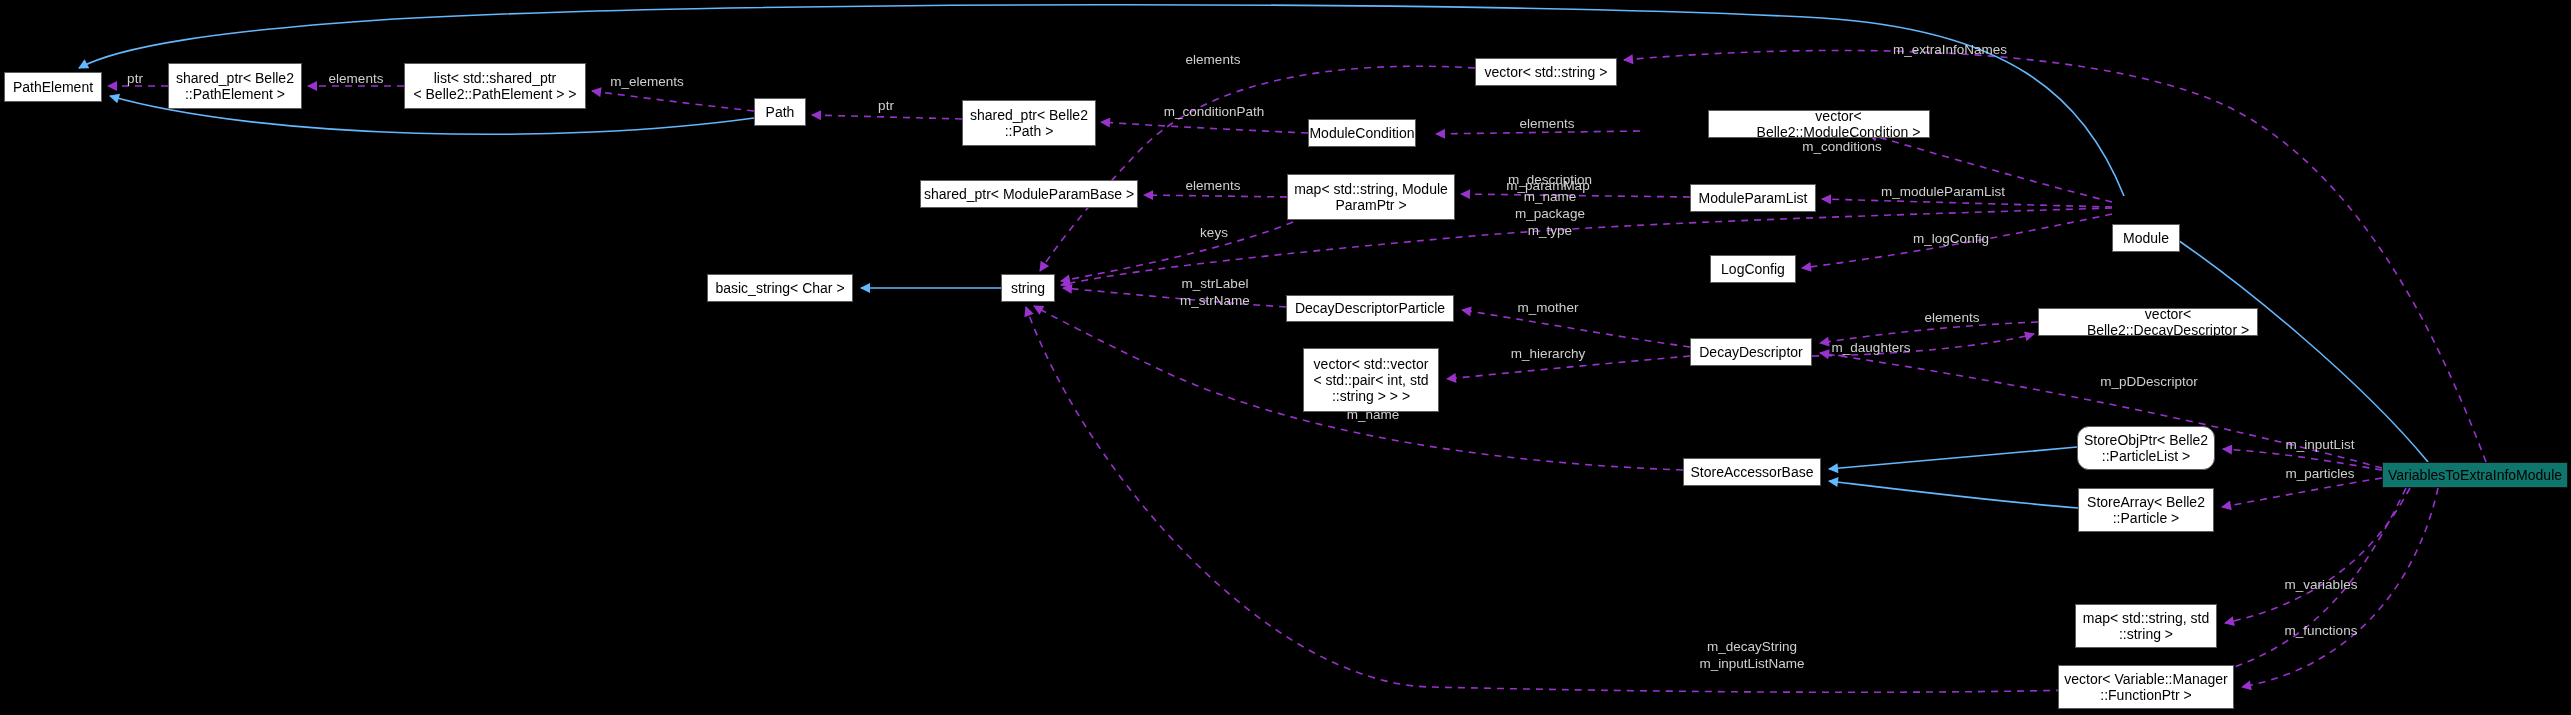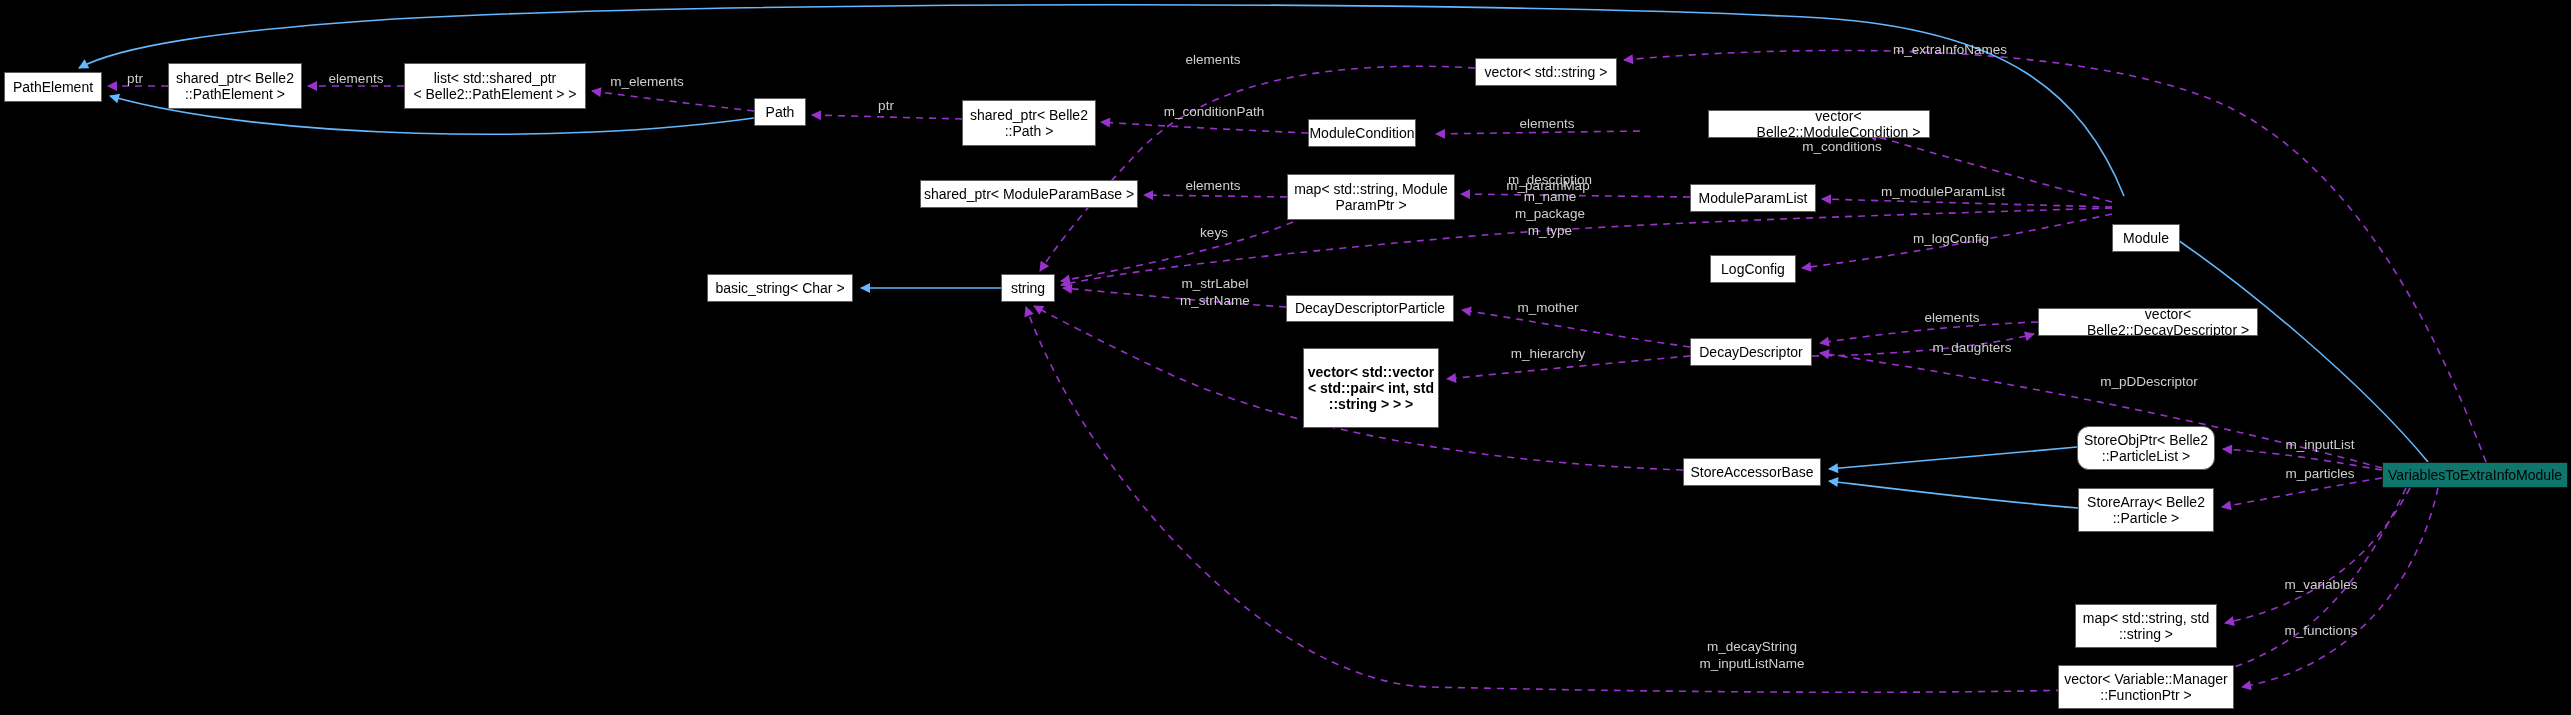--- a/index.html
+++ b/index.html
@@ -119,21 +119,21 @@
       <div class="edge-label" style="left: 1951px; top: 239px;">m_logConfig</div>
       <div class="edge-label" style="left: 1842px; top: 147px;">m_conditions</div>
       <div class="edge-label" style="left: 1943px; top: 192px;">m_moduleParamList</div>
       <div class="edge-label" style="left: 1213px; top: 60px;">elements</div>
       <div class="edge-label" style="left: 1950px; top: 50px;">m_extraInfoNames</div>
       <div class="edge-label" style="left: 1215px; top: 293px;">m_strLabel
 m_strName</div>
       <div class="edge-label" style="left: 1548px; top: 308px;">m_mother</div>
       <div class="edge-label" style="left: 1548px; top: 354px;">m_hierarchy</div>
       <div class="edge-label" style="left: 1952px; top: 318px;">elements</div>
-      <div class="edge-label" style="left: 1972px; top: 348px;">m_daughters</div>
+      <div class="edge-label" style="left: 1871px; top: 348px;">m_daughters</div>
       <div class="edge-label" style="left: 2149px; top: 382px;">m_pDDescriptor</div>
       <div class="edge-label" style="left: 1373px; top: 415px;">m_name</div>
       <div class="edge-label" style="left: 2320px; top: 445px;">m_inputList</div>
       <div class="edge-label" style="left: 2320px; top: 474px;">m_particles</div>
       <div class="edge-label" style="left: 1752px; top: 656px;">m_decayString
 m_inputListName</div>
       <div class="edge-label" style="left: 2321px; top: 585px;">m_variables</div>
       <div class="edge-label" style="left: 2321px; top: 631px;">m_functions</div>
     </div>
   <div id="node-layer">
@@ -150,21 +150,21 @@
       <div class="node" style="left: 1287px; top: 174px; width: 168px; height: 46px;">map&lt; std::string, Module
 ParamPtr &gt;</div>
       <div class="node" style="left: 1475px; top: 58px; width: 142px; height: 28px;">vector&lt; std::string &gt;</div>
       <div class="node" style="left: 1708px; top: 110px; width: 222px; height: 28px; padding-left: 39px;">vector&lt; Belle2::ModuleCondition &gt;</div>
       <div class="node" style="left: 1690px; top: 184px; width: 126px; height: 28px;">ModuleParamList</div>
       <div class="node" style="left: 1710px; top: 255px; width: 86px; height: 28px;">LogConfig</div>
       <div class="node" style="left: 2112px; top: 196px; width: 68px; height: 28px; margin-top: 28px;">Module</div>
       <div class="node" style="left: 707px; top: 274px; width: 146px; height: 28px;">basic_string&lt; Char &gt;</div>
       <div class="node" style="left: 1001px; top: 274px; width: 54px; height: 28px;">string</div>
       <div class="node" style="left: 1286px; top: 295px; width: 168px; height: 27px;">DecayDescriptorParticle</div>
-      <div class="node" style="left: 1303px; top: 348px; width: 136px; height: 80px; font-weight: bold;">vector&lt; std::vector
+      <div class="node" style="left: 1303px; top: 348px; width: 136px; height: 64px;">vector&lt; std::vector
 &lt; std::pair&lt; int, std
 ::string &gt; &gt; &gt;</div>
       <div class="node" style="left: 1690px; top: 338px; width: 122px; height: 28px;">DecayDescriptor</div>
       <div class="node" style="left: 1683px; top: 458px; width: 138px; height: 28px;">StoreAccessorBase</div>
       <div class="node" style="left: 2038px; top: 308px; width: 220px; height: 28px; padding-left: 40px;">vector&lt; Belle2::DecayDescriptor &gt;</div>
       <div class="node" style="left: 2077px; top: 426px; width: 138px; height: 44px; border-radius: 12px;">StoreObjPtr&lt; Belle2
 ::ParticleList &gt;</div>
       <div class="node" style="left: 2078px; top: 488px; width: 136px; height: 44px;">StoreArray&lt; Belle2
 ::Particle &gt;</div>
       <div class="node" style="left: 2075px; top: 604px; width: 142px; height: 44px;">map&lt; std::string, std

